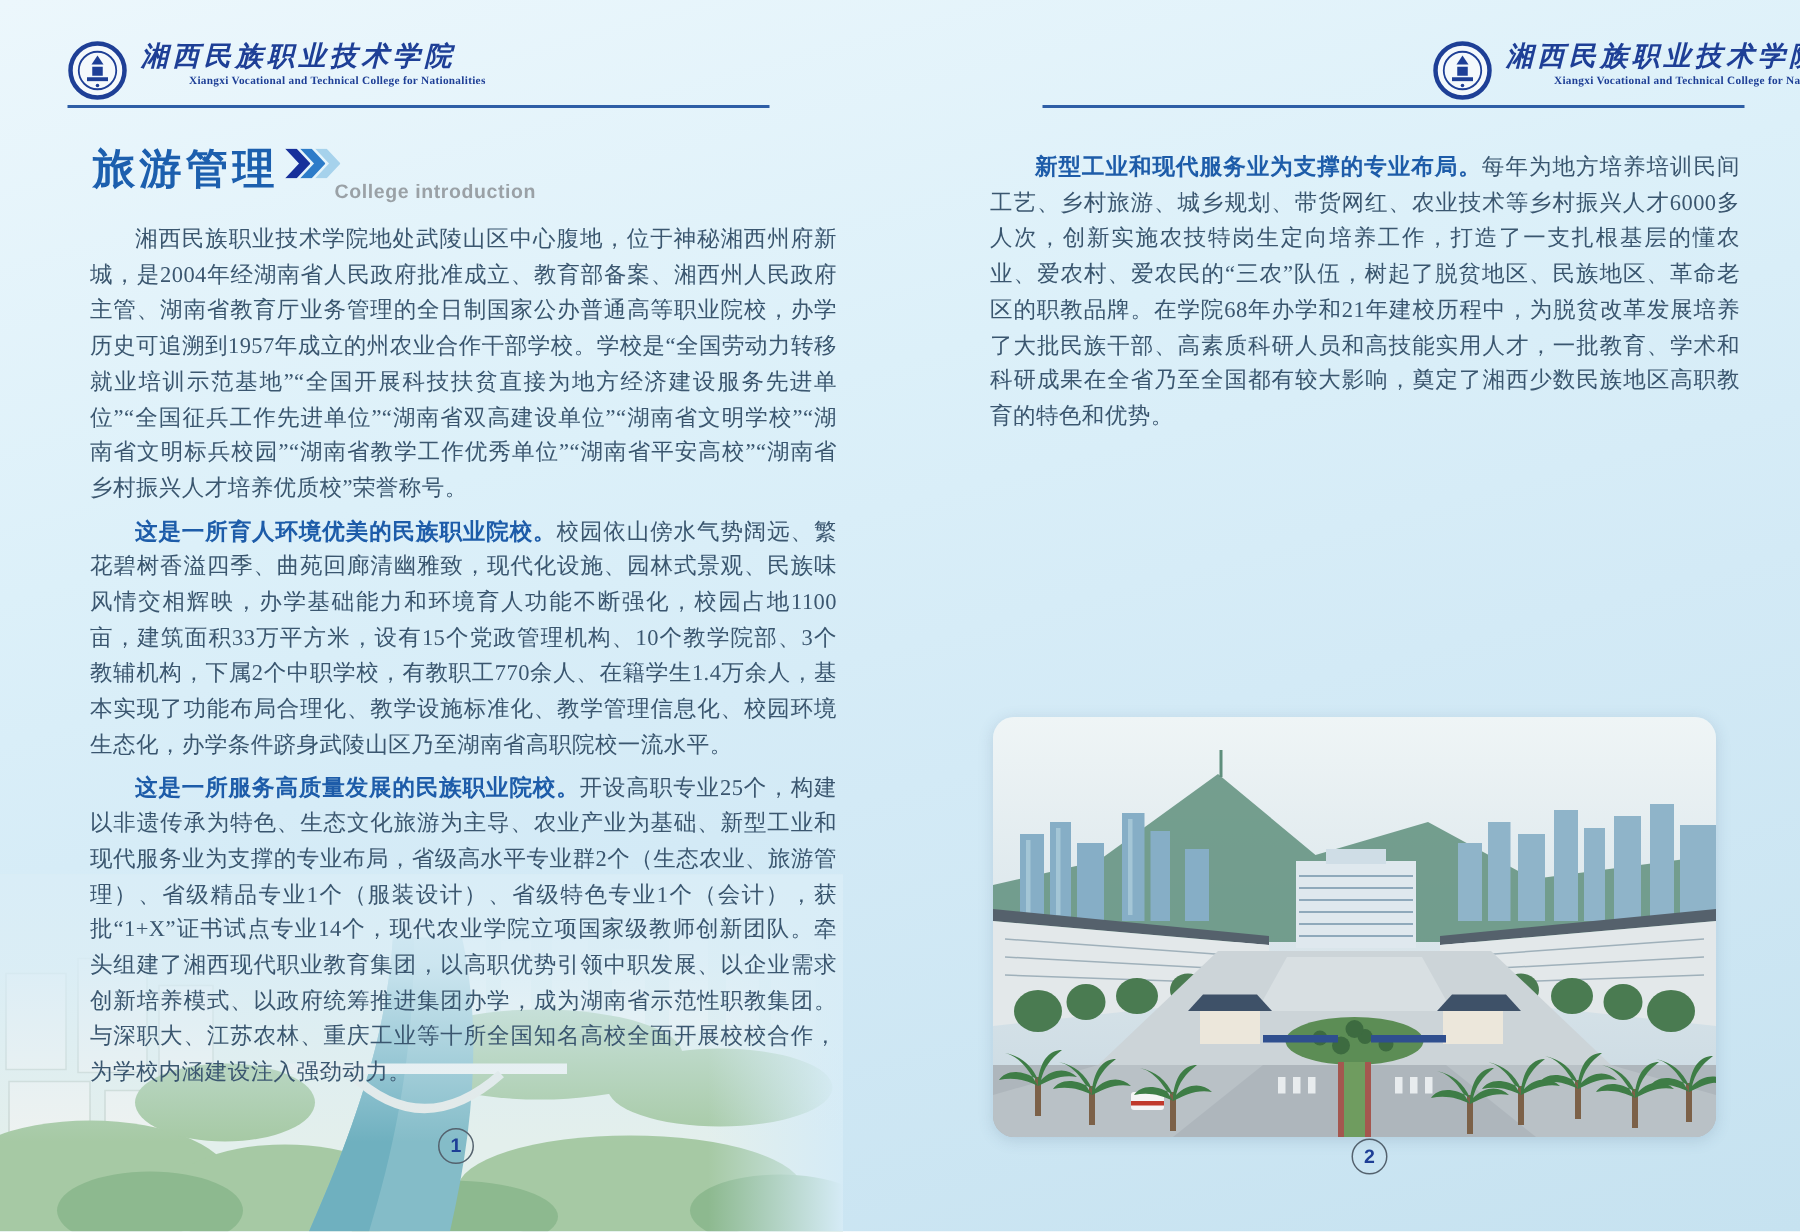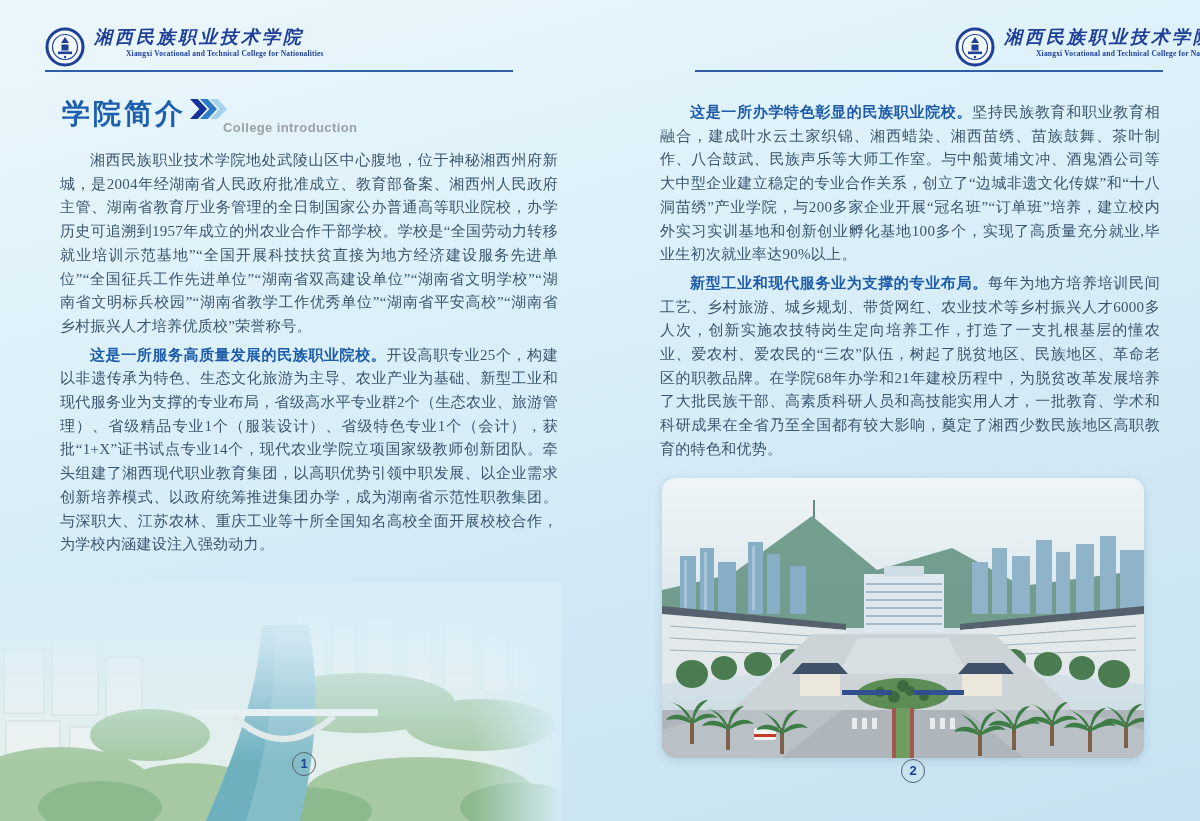--- a/index.html
+++ b/index.html
@@ -76,33 +76,34 @@
       <circle cx="20" cy="30" r="1.2" fill="#1e3f96"></circle>
     </svg>
     <div>
       <div class="name-zh">湘西民族职业技术学院</div>
       <div class="name-en">Xiangxi Vocational and Technical College for Nationalities</div>
     </div>
   </div>
   <div class="rule rule-left"></div>
 
   <div class="section-title">
-    <span class="title-zh">学院简介</span>
+    <span class="title-zh">旅游管理</span>
     <span class="title-right">
       <span class="arrows-row">
         <span class="chev chev1"></span>
           <span class="chev chev2"></span>
           <span class="chev chev3"></span>
       </span>
       <span class="title-en">College introduction</span>
     </span>
   </div>
 
   <div class="col col-left">
     <p class="para"><span class="lead"></span><span>湘西民族职业技术学院地处武陵山区中心腹地，位于神秘湘西州府新城，是2004年经湖南省人民政府批准成立、教育部备案、湘西州人民政府主管、湖南省教育厅业务管理的全日制国家公办普通高等职业院校，办学历史可追溯到1957年成立的州农业合作干部学校。学校是“全国劳动力转移就业培训示范基地”“全国开展科技扶贫直接为地方经济建设服务先进单位”“全国征兵工作先进单位”“湖南省双高建设单位”“湖南省文明学校”“湖南省文明标兵校园”“湖南省教学工作优秀单位”“湖南省平安高校”“湖南省乡村振兴人才培养优质校”荣誉称号。</span></p>
+    <p class="para"><span class="lead">这是一所育人环境优美的民族职业院校。</span><span>校园依山傍水气势阔远、繁花碧树香溢四季、曲苑回廊清幽雅致，现代化设施、园林式景观、民族味风情交相辉映，办学基础能力和环境育人功能不断强化，校园占地1100亩，建筑面积33万平方米，设有15个党政管理机构、10个教学院部、3个教辅机构，下属2个中职学校，有教职工770余人、在籍学生1.4万余人，基本实现了功能布局合理化、教学设施标准化、教学管理信息化、校园环境生态化，办学条件跻身武陵山区乃至湖南省高职院校一流水平。</span></p>
     <p class="para"><span class="lead">这是一所服务高质量发展的民族职业院校。</span><span>开设高职专业25个，构建以非遗传承为特色、生态文化旅游为主导、农业产业为基础、新型工业和现代服务业为支撑的专业布局，省级高水平专业群2个（生态农业、旅游管理）、省级精品专业1个（服装设计）、省级特色专业1个（会计），获批“1+X”证书试点专业14个，现代农业学院立项国家级教师创新团队。牵头组建了湘西现代职业教育集团，以高职优势引领中职发展、以企业需求创新培养模式、以政府统筹推进集团办学，成为湖南省示范性职教集团。与深职大、江苏农林、重庆工业等十所全国知名高校全面开展校校合作，为学校内涵建设注入强劲动力。</span></p>
   </div>
 
   <div class="photo-left">
     <svg viewBox="0 0 562 238" width="562" height="238" preserveAspectRatio="none">
       <rect width="562" height="238" fill="#e3efec"></rect>
       <g fill="#f2f5f2">
         <rect x="298" y="30" width="26" height="72"></rect>
           <rect x="334" y="44" width="20" height="58"></rect>
         <rect x="368" y="36" width="24" height="66"></rect>
@@ -151,21 +152,20 @@
       <circle cx="20" cy="30" r="1.2" fill="#1e3f96"></circle>
     </svg>
     <div>
       <div class="name-zh">湘西民族职业技术学院</div>
       <div class="name-en">Xiangxi Vocational and Technical College for Nationalities</div>
     </div>
   </div>
   <div class="rule rule-right"></div>
 
   <div class="col col-right">
-    <p class="para"><span class="lead">这是一所办学特色彰显的民族职业院校。</span><span>坚持民族教育和职业教育相融合，建成叶水云土家织锦、湘西蜡染、湘西苗绣、苗族鼓舞、茶叶制作、八合鼓武、民族声乐等大师工作室。与中船黄埔文冲、酒鬼酒公司等大中型企业建立稳定的专业合作关系，创立了“边城非遗文化传媒”和“十八洞苗绣”产业学院，与200多家企业开展“冠名班”“订单班”培养，建立校内外实习实训基地和创新创业孵化基地100多个，实现了高质量充分就业,毕业生初次就业率达90%以上。</span></p>
     <p class="para"><span class="lead">新型工业和现代服务业为支撑的专业布局。</span><span>每年为地方培养培训民间工艺、乡村旅游、城乡规划、带货网红、农业技术等乡村振兴人才6000多人次，创新实施农技特岗生定向培养工作，打造了一支扎根基层的懂农业、爱农村、爱农民的“三农”队伍，树起了脱贫地区、民族地区、革命老区的职教品牌。在学院68年办学和21年建校历程中，为脱贫改革发展培养了大批民族干部、高素质科研人员和高技能实用人才，一批教育、学术和科研成果在全省乃至全国都有较大影响，奠定了湘西少数民族地区高职教育的特色和优势。</span></p>
   </div>
 
   <div class="photo-right">
     <svg viewBox="0 0 482 280" width="482" height="280" preserveAspectRatio="none">
       <defs>
         <linearGradient id="skyg" x1="0" y1="0" x2="0" y2="1">
           <stop offset="0" stop-color="#eff5f6"></stop>
             <stop offset="1" stop-color="#c8d8e1"></stop>
         </linearGradient>

